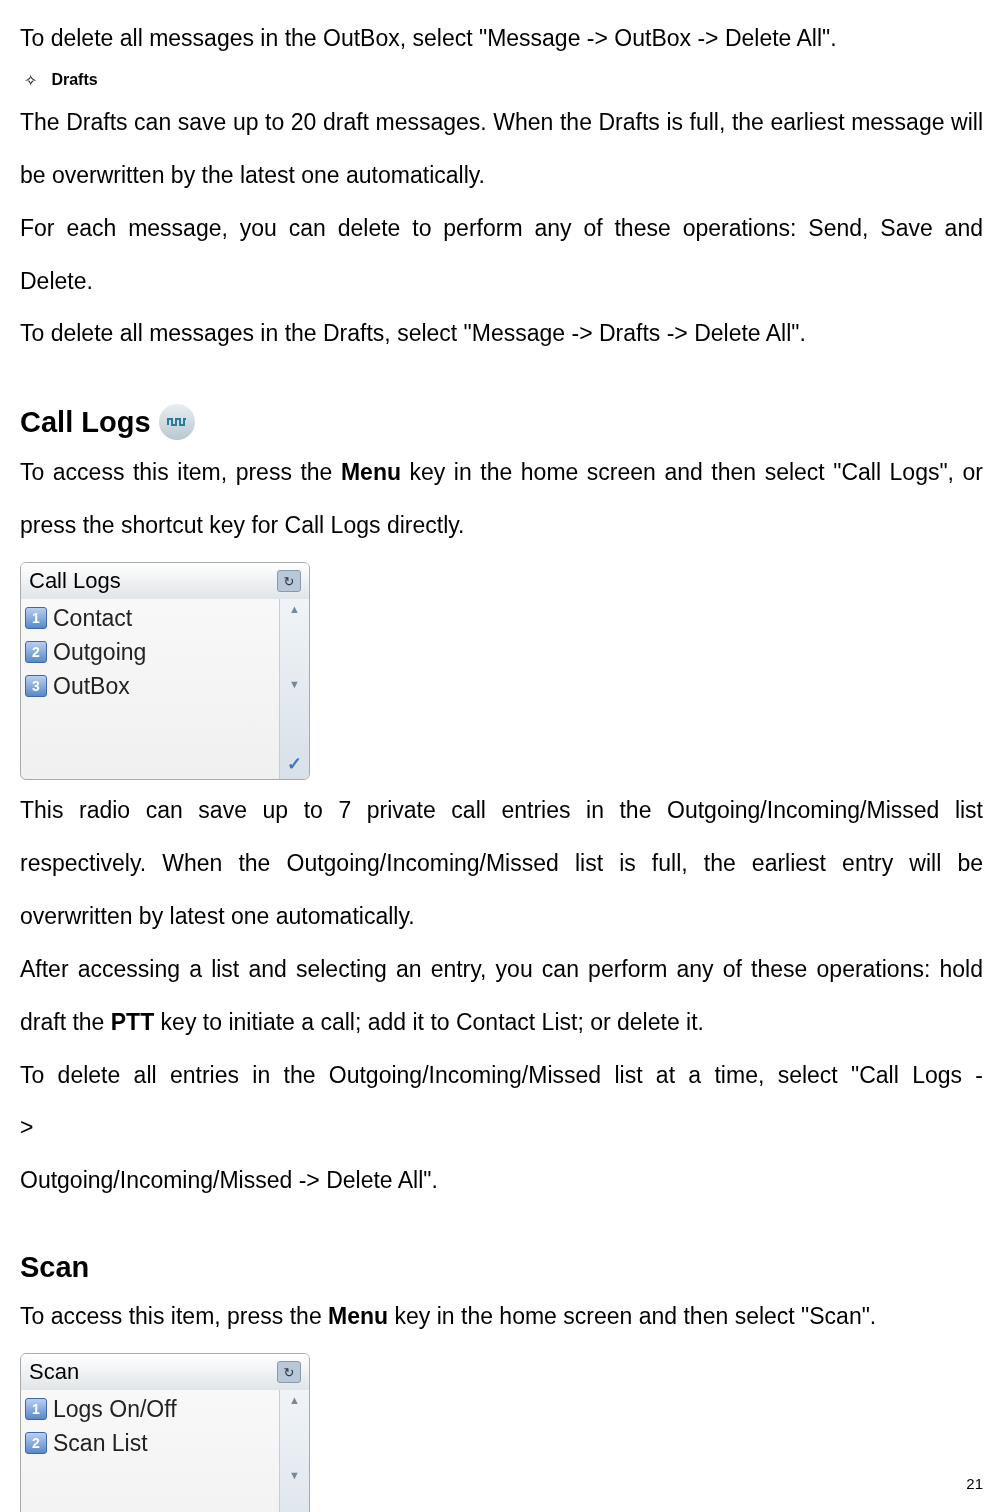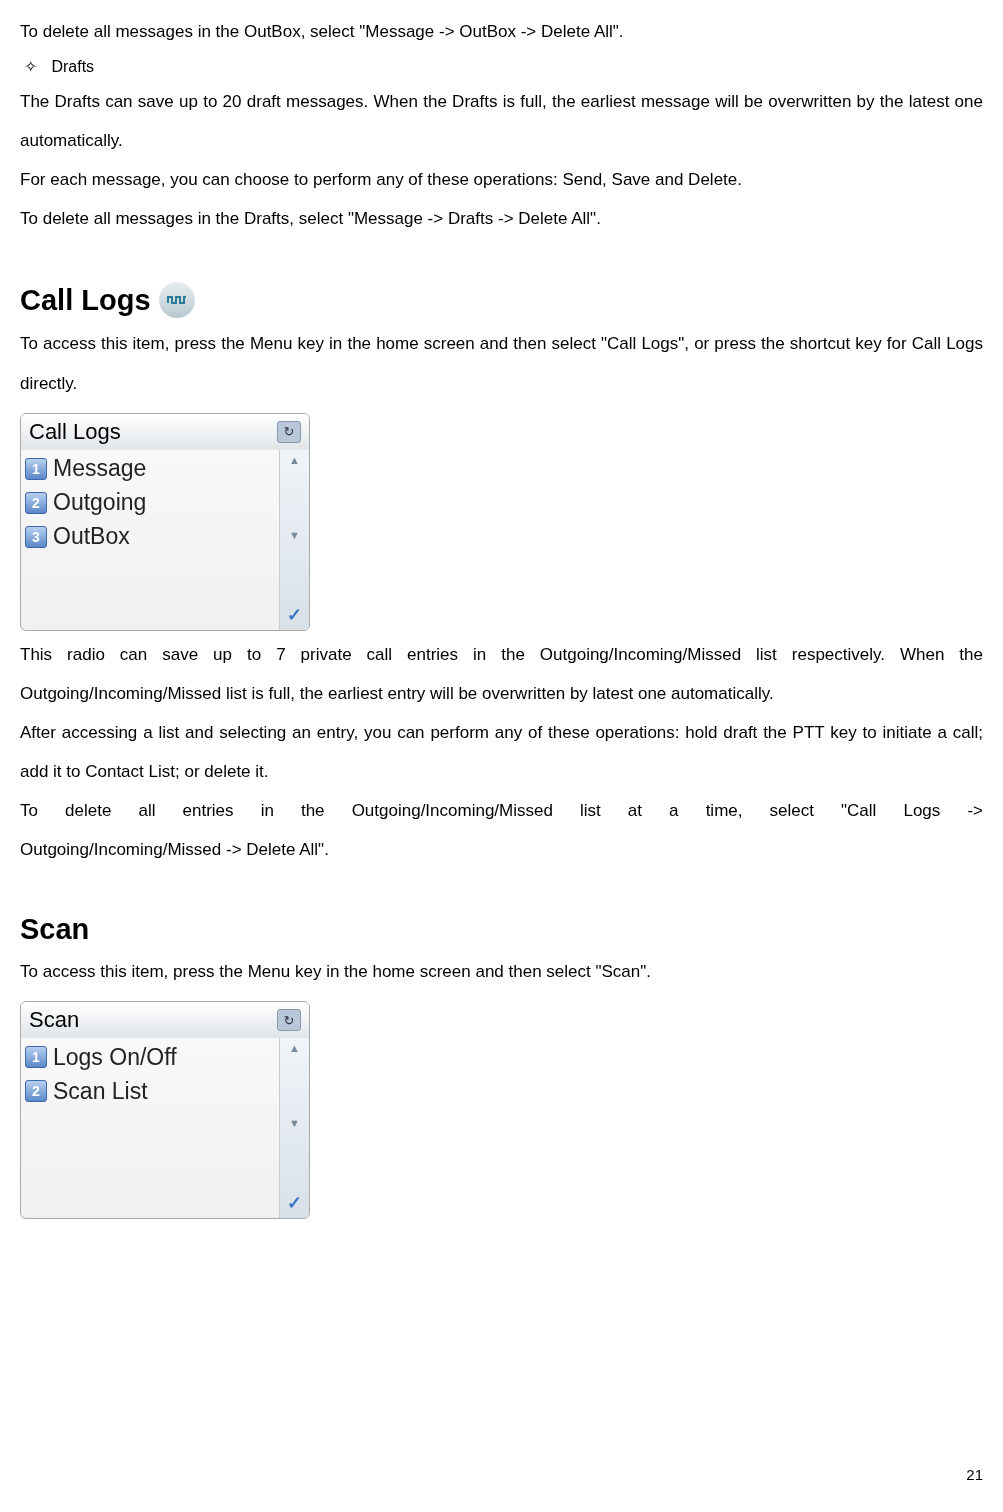--- a/index.html
+++ b/index.html
@@ -6,35 +6,35 @@
     body {
       font-family: Arial, sans-serif;
       width: 1003px;
       height: 1512px;
       background: white;
       padding: 12px 20px 20px 20px;
       position: relative;
       color: #000;
     }
     .body-text {
-      font-size: 17px;
+      font-size: 23px;
       line-height: 2.3;
       text-align: justify;
     }
     .bullet-row {
       display: flex;
       align-items: center;
       gap: 14px;
       margin: 6px 0;
       padding-left: 4px;
     }
     .diamond-icon {
       font-size: 16px;
     }
-    .bold { font-weight: normal; }
+    .bold { font-weight: bold; }
     .section-heading {
       font-size: 29px;
       font-weight: bold;
       margin-top: 44px;
       margin-bottom: 6px;
       display: flex;
       align-items: center;
       gap: 8px;
     }
     .callogs-icon {
@@ -125,37 +125,37 @@
       color: #778899;
       font-size: 11px;
     }
     .ps-check {
       color: #3a78c8;
       font-size: 18px;
       font-weight: bold;
     }
     .page-num {
       position: absolute;
-      bottom: 29px;
+      bottom: 20px;
       right: 20px;
       font-size: 15px;
     }
   </style>
 </head>
 <body>
 
 <p class="body-text">To delete all messages in the OutBox, select "Message -&gt; OutBox -&gt; Delete All".</p>
 
 <div class="bullet-row">
   <span class="diamond-icon">✧</span>
   <span class="bold">Drafts</span>
 </div>
 
 <p class="body-text">The Drafts can save up to 20 draft messages. When the Drafts is full, the earliest message will be overwritten by the latest one automatically.</p>
-<p class="body-text">For each message, you can choose to perform any of these operations: Send, Save and Delete.</p>
+<p class="body-text">For each message, you can delete to perform any of these operations: Send, Save and Delete.</p>
 <p class="body-text">To delete all messages in the Drafts, select "Message -&gt; Drafts -&gt; Delete All".</p>
 
 <h2 class="section-heading">
   <span>Call Logs</span>
   <span class="callogs-icon">
     <svg width="20" height="14" viewBox="0 0 20 14">
         <path d="M1 10 L1 4 L5 4 L5 10 L9 10 L9 4 L13 4 L13 10 L17 10 L17 4 L19 4" fill="none" stroke="#2a7a9a" stroke-width="2"></path>
       </svg>
   </span>
 </h2>
@@ -166,21 +166,21 @@
 
 <div class="phone-screen">
   <div class="ps-header">
     <span>Call Logs</span>
     <span class="ps-header-right">↻</span>
   </div>
   <div class="ps-body">
     <div class="ps-list">
       <div class="ps-item">
         <span class="ps-num">1</span>
-        <span>Message</span>
+        <span>Contact</span>
       </div>
       <div class="ps-item">
         <span class="ps-num">2</span>
         <span>Outgoing</span>
       </div>
       <div class="ps-item">
         <span class="ps-num">3</span>
         <span>OutBox</span>
       </div>
     </div>

